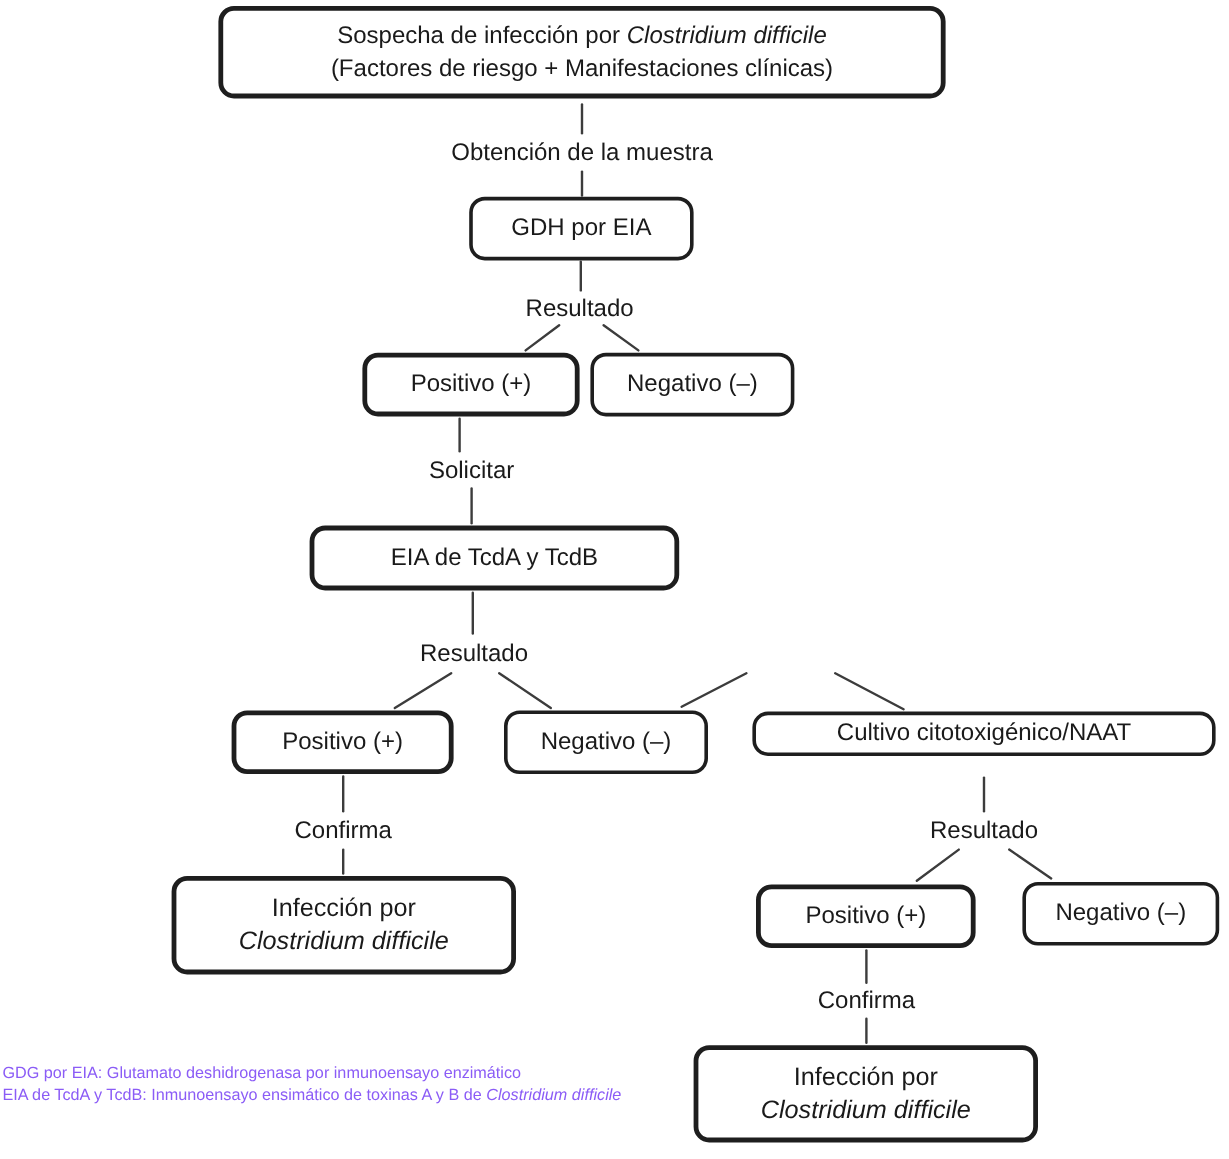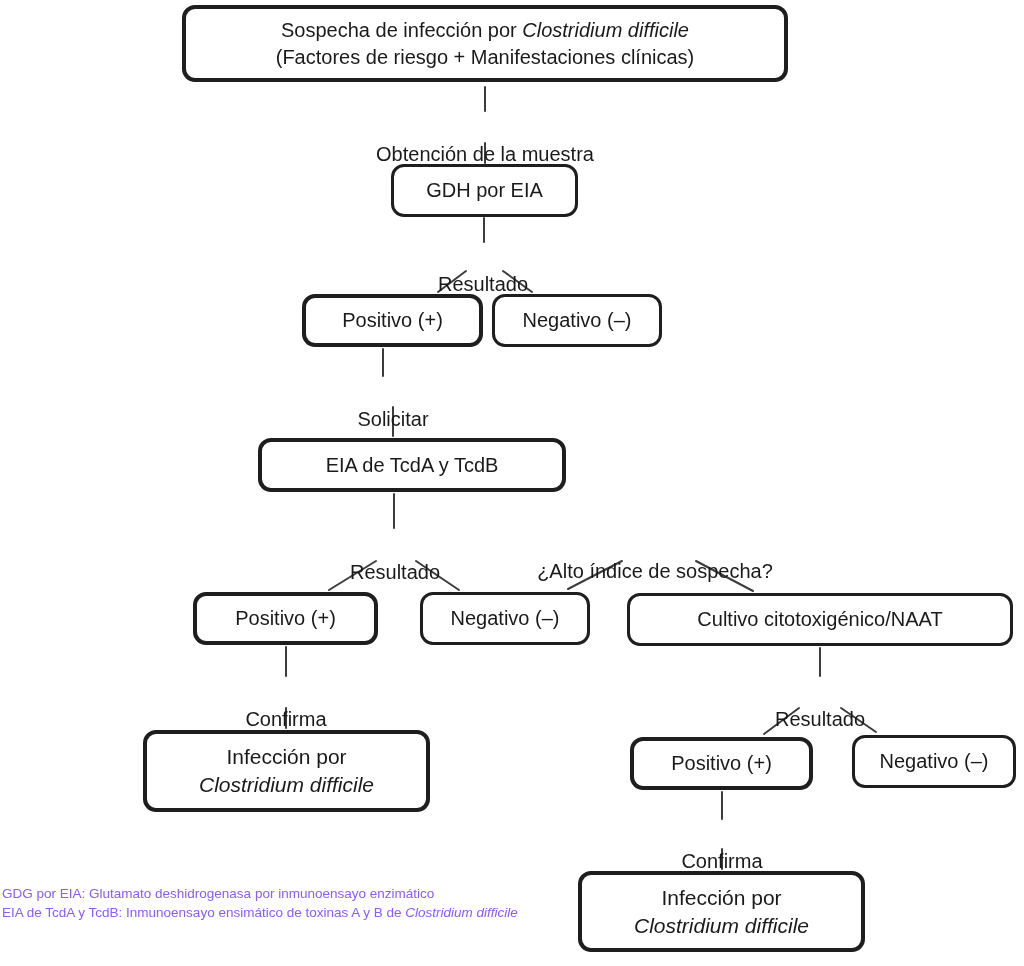--- a/index.html
+++ b/index.html
@@ -39,21 +39,20 @@
     padding: 2px 16px;
   }
   .node.heavy { border-width: 4px; }
   .edge-label {
     position: absolute;
     transform: translateX(-50%);
     white-space: nowrap;
     font-size: 20px;
     line-height: 26px;
     text-align: center;
-    margin-top: 27px;
   }
   .footnotes {
     position: absolute;
     left: 2px;
     top: 885px;
     font-size: 13.5px;
     line-height: 18.5px;
     color: #8b5cf6;
   }
   em { font-style: italic; }
@@ -116,29 +115,28 @@
     <div>Negativo (–)</div>
   </div>
 
   <div class="edge-label" style="left:393px; top:379px;">Solicitar</div>
 
   <div class="node heavy" style="left:258px; top:438px; width:308px; height:54px;">
     <div>EIA de TcdA y TcdB</div>
   </div>
 
   <div class="edge-label" style="left:395px; top:532px;">Resultado</div>
-  <div class="edge-label" style="left:655px; top:531px;">¿Alto índice de sospecha?</div>
 
   <div class="node heavy" style="left:193px; top:592px; width:185px; height:53px;">
     <div>Positivo (+)</div>
   </div>
   <div class="node" style="left:420px; top:592px; width:170px; height:53px;">
     <div>Negativo (–)</div>
   </div>
-  <div class="node" style="left:627px; top:593px; width:386px; height:53px;">
+  <div class="node" style="left:627px; top:593px; width:386px; height:37px;">
     <div>Cultivo citotoxigénico/NAAT</div>
   </div>
 
   <div class="edge-label" style="left:286px; top:679px;">Confirma</div>
   <div class="edge-label" style="left:820px; top:679px;">Resultado</div>
 
   <div class="node heavy" style="left:143px; top:730px; width:287px; height:82px; font-size:21px;">
     <div>Infección por</div>
     <em>Clostridium difficile</em>
   </div>

